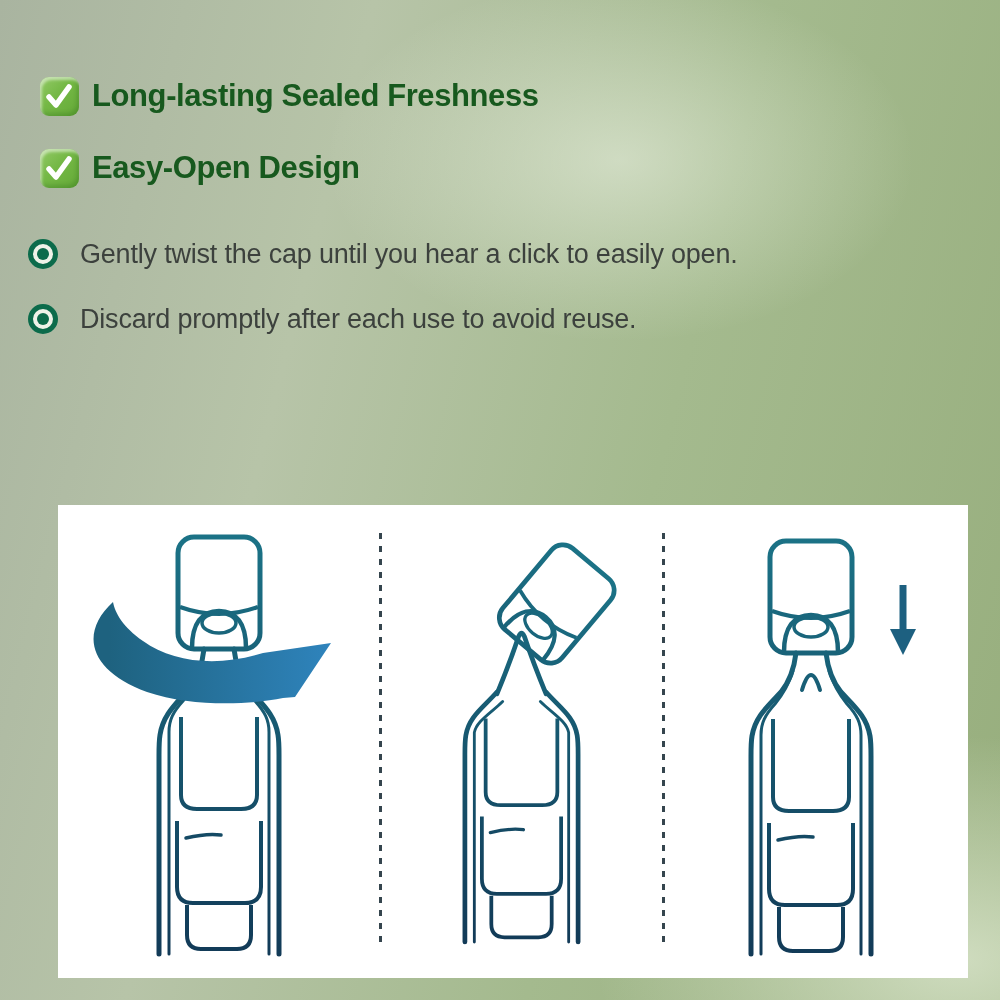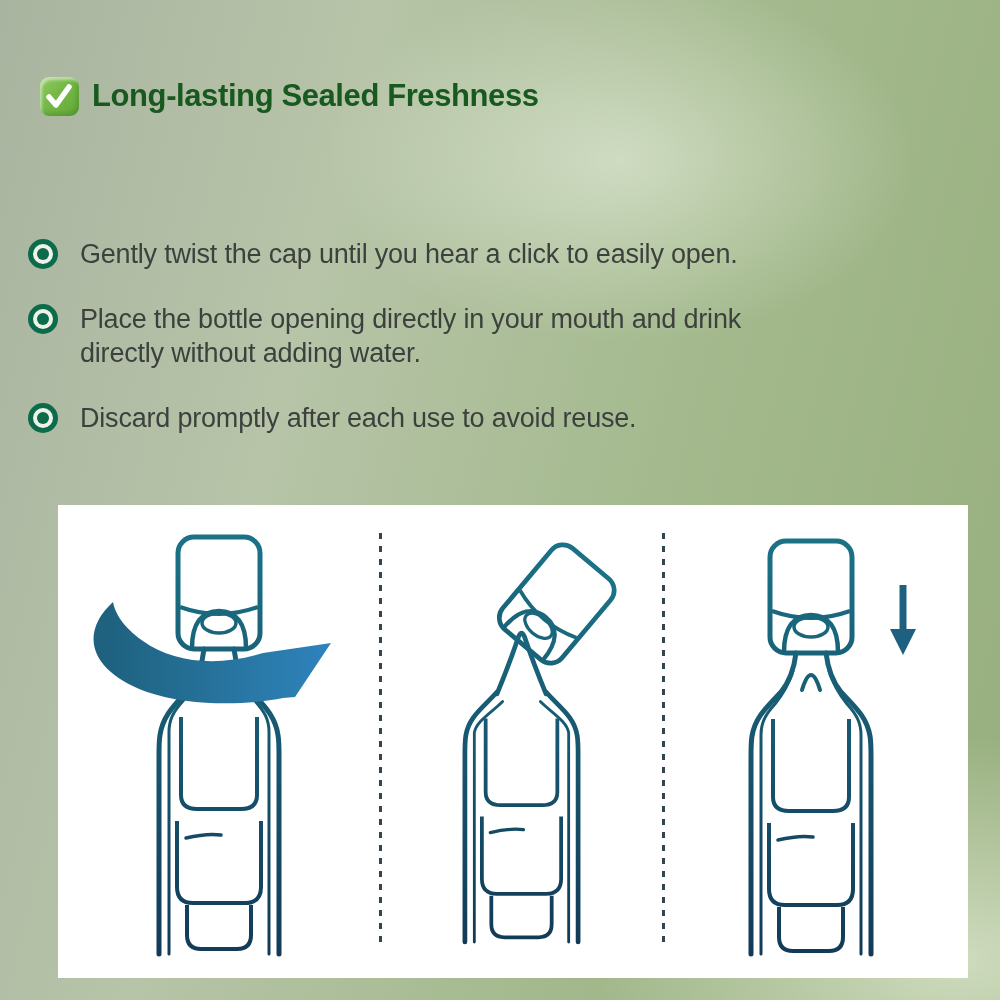--- a/index.html
+++ b/index.html
@@ -58,34 +58,38 @@
   <div class="feature-row">
     <span class="checkbox">
       <svg width="39" height="39" viewBox="0 0 39 39">
         <polyline points="9,20 16,28 29,10" fill="none" stroke="#ffffff" stroke-width="5.5" stroke-linecap="round" stroke-linejoin="round"></polyline>
       </svg>
     </span>
     <span class="feature-label">Long-lasting Sealed Freshness</span>
   </div>
 
 
+  <div class="feature-row">
+    <span class="checkbox">
+      <svg width="39" height="39" viewBox="0 0 39 39">
+        <polyline points="9,20 16,28 29,10" fill="none" stroke="#ffffff" stroke-width="5.5" stroke-linecap="round" stroke-linejoin="round"></polyline>
+      </svg>
+    </span>
+    <span class="feature-label">Easy-Open Design</span>
+  </div>
 
 </div>
 
 <div class="instructions">
 
   <div class="instruction-row">
     <span class="bullet"></span>
     <span class="instruction-text">Gently twist the cap until you hear a click to easily open.</span>
   </div>
 
-  <div class="instruction-row">
-    <span class="bullet"></span>
-    <span class="instruction-text">Place the bottle opening directly in your mouth and drink directly without adding water.</span>
-  </div>
 
   <div class="instruction-row">
     <span class="bullet"></span>
     <span class="instruction-text">Discard promptly after each use to avoid reuse.</span>
   </div>
 
 </div>
 
 <div class="panel">
 

